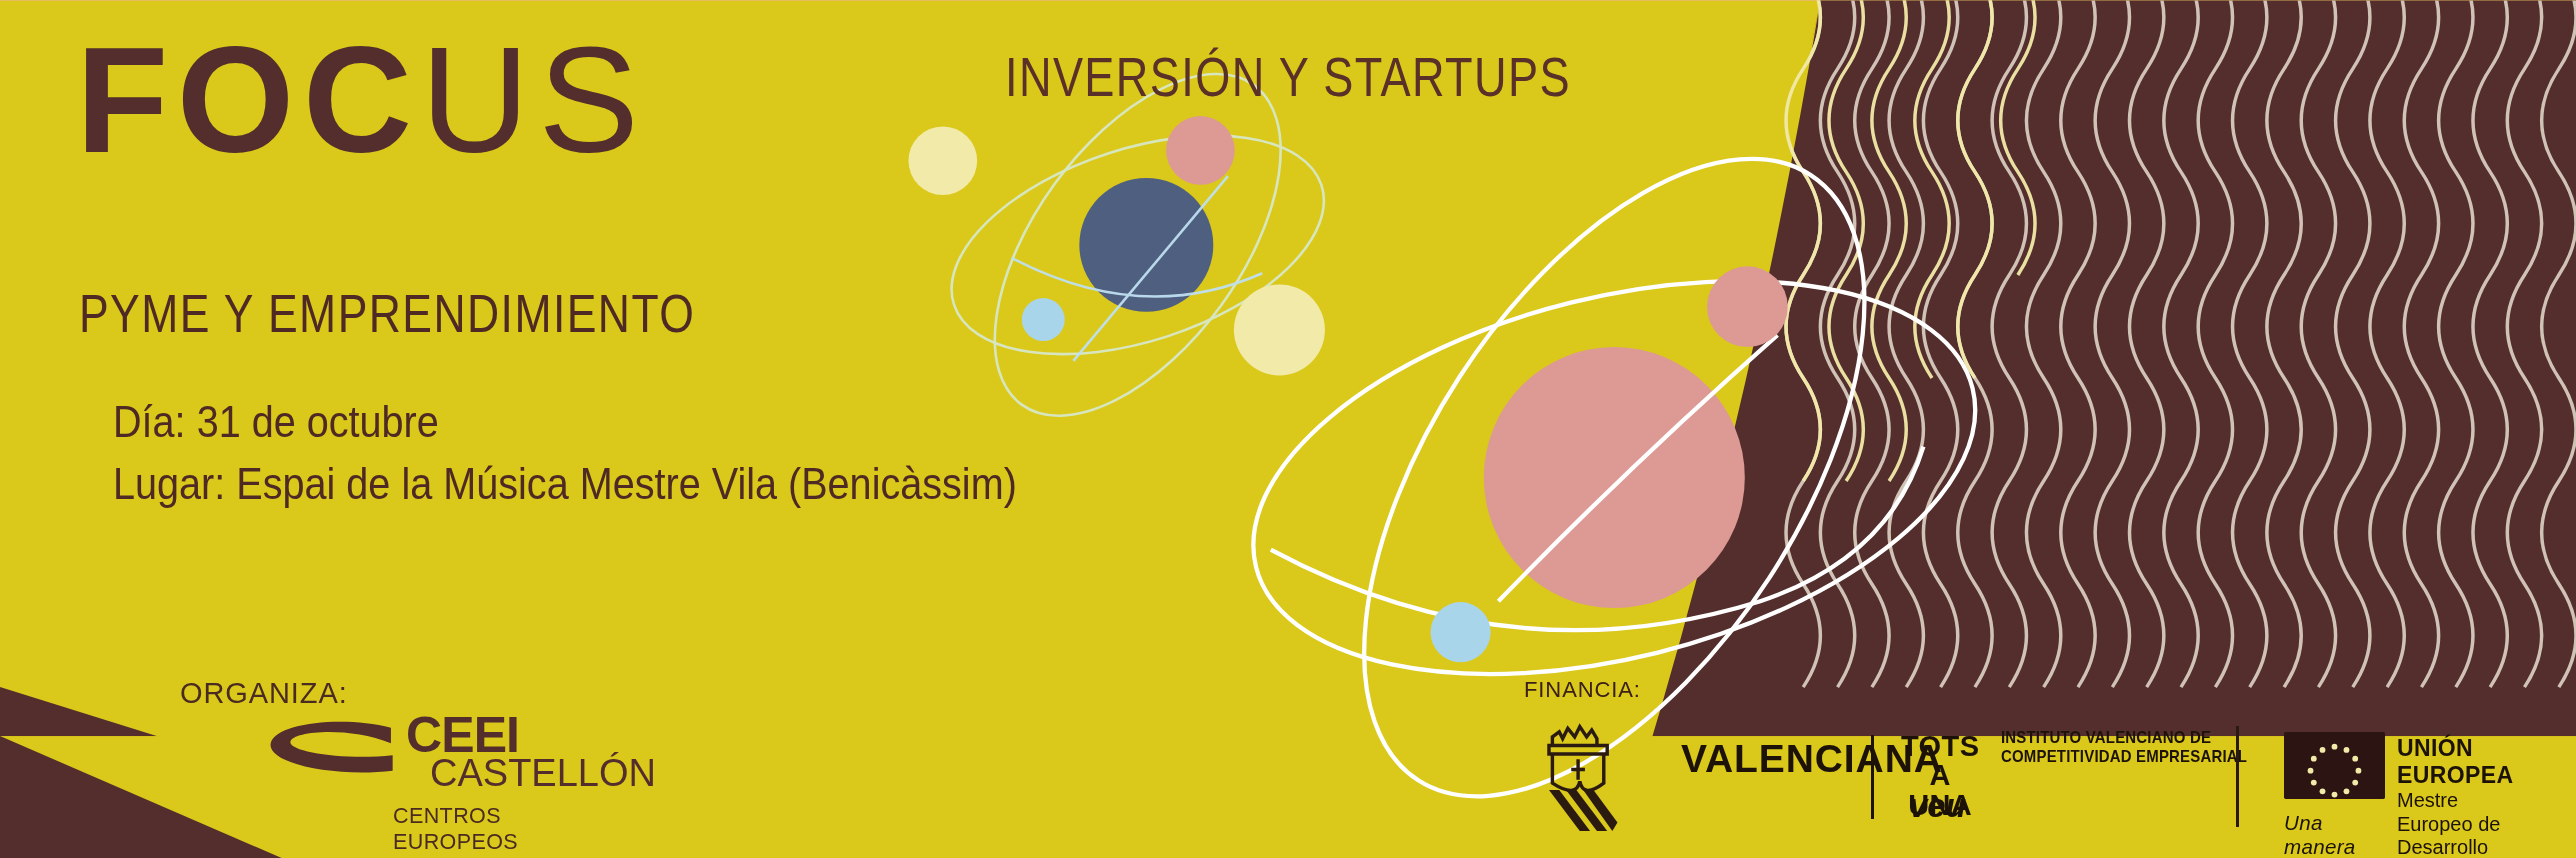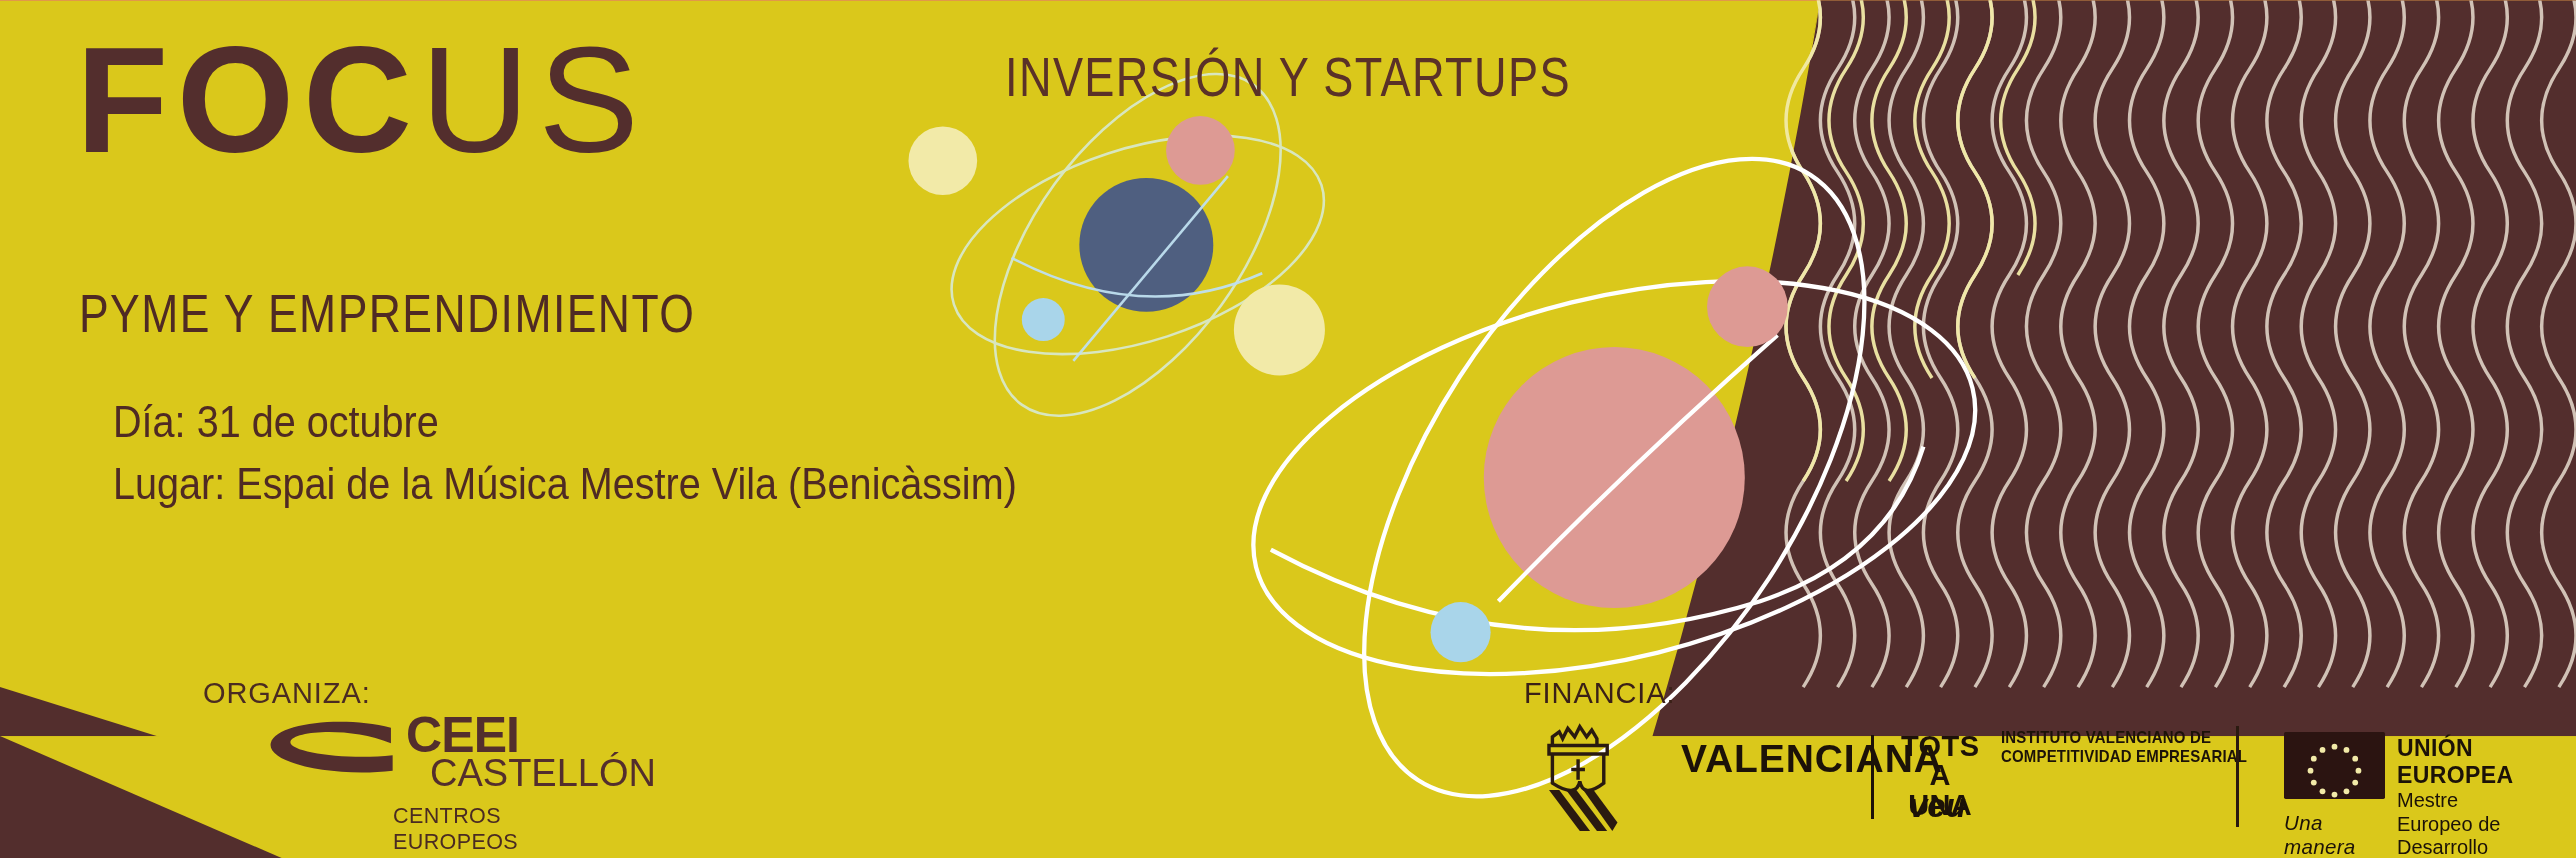--- a/index.html
+++ b/index.html
@@ -1,18 +1,18 @@
 <!DOCTYPE html>
 <html style="font-size:13.7px"><head>
 <meta charset="utf-8">
 <style>
   html,body{margin:0;padding:0;background:#fff;}
   #banner{
     position:relative;width:2576px;height:859px;overflow:hidden;
-    background:#ec4899;
+    background:#f9a8d4;
     font-family:"Liberation Sans", sans-serif;
   }
   #bgsvg{position:absolute;left:0;top:0;width:2576px;height:859px;}
 
   
   .focus-title{
     position:absolute; left:76px; top:24px;
     font-size:151px; line-height:1; color:#532E2D;
     letter-spacing:8.6px; white-space:nowrap;
   }
@@ -34,25 +34,25 @@
   .meta{
     position:absolute; left:113px; top:391px;
     font-size:45px; line-height:1.37; color:#4F2A24;
     transform:scaleX(0.88); transform-origin:left top;
     white-space:nowrap;
   }
 
   
   .organiza-lbl{
     position:absolute; left:180px; top:677px;
-    font-size:29px; color:#4A2B22; letter-spacing:0.9px;margin-left:23px;
+    font-size:29px; color:#4A2B22; letter-spacing:0.9px;
   }
   .financia-lbl{
     position:absolute; left:1524px; top:677px;
-    font-size:29px; color:#3A2017; letter-spacing:0.9px;
+    font-size:22px; color:#3A2017; letter-spacing:0.9px;
   }
 
   
   .ceei{position:absolute; left:262px; top:711px; width:292px; height:129px;}
   .ceei .word{
     position:absolute; left:122px; top:-5.2px;
     font-size:50px; font-weight:bold; color:#532E2D; letter-spacing:-0.9px;margin-left:22px;
   }
   .ceei .cast{
     position:absolute; left:168px; top:41px;

